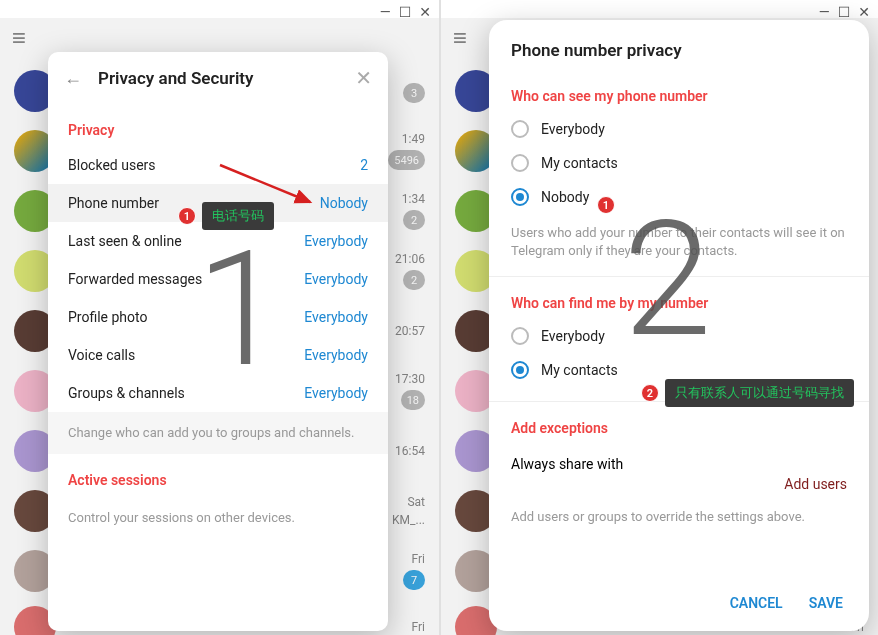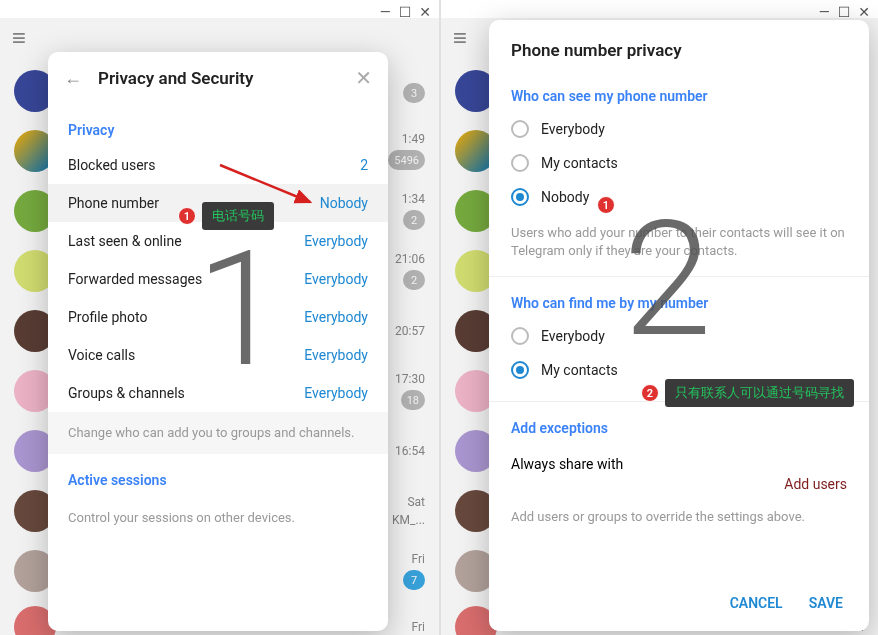--- a/index.html
+++ b/index.html
@@ -17,30 +17,30 @@
   
   .chat-row { position:absolute; left:0; right:0; display:flex; justify-content:space-between; align-items:center; padding:6px 14px; color:#888;}
   .chat-row .avatar { width:42px; height:42px; border-radius:50%; background:#ddd; }
   .chat-row .meta { display:flex; flex-direction:column; align-items:flex-end; font-size:12px; gap:4px;}
   .chat-row .badge { min-width:22px; height:20px; border-radius:10px; background:#bbb; color:#fff; font-size:11px; display:flex; align-items:center; justify-content:center; padding:0 6px;}
   .chat-row .badge.blue { background:#3ba9e4; }
   
   .bignum { position:absolute; font-size:160px; font-weight:300; color:rgba(80,80,80,0.85); z-index:50; pointer-events:none; line-height:1;}
   
   .modal { position:absolute; top:52px; left:48px; width:340px; bottom:4px; background:#fff; border-radius:10px; box-shadow:0 8px 30px rgba(0,0,0,0.25); z-index:20; overflow:hidden; display:flex; flex-direction:column;}
-  .modal2 { position:absolute; top:20px; left:48px; width:380px; bottom:4px; background:#fff; border-radius:10px; box-shadow:0 8px 30px rgba(0,0,0,0.25); z-index:20; overflow:hidden; display:flex; flex-direction:column;}
+  .modal2 { position:absolute; top:20px; left:48px; width:380px; bottom:4px; background:#fff; border-radius:18px; box-shadow:0 8px 30px rgba(0,0,0,0.25); z-index:20; overflow:hidden; display:flex; flex-direction:column;}
   
   .mhead { display:flex; align-items:center; padding:14px 16px; gap:16px; }
   .mhead .back { color:#888; font-size:18px; cursor:pointer;}
   .mhead .mtitle { flex:1; font-size:17px; font-weight:600; color:#222;}
   .mhead .close { color:#aaa; font-size:20px; cursor:pointer;}
   
   .mtitle2 { padding:20px 22px 10px; font-size:17px; font-weight:600; color:#222;}
   
-  .section-title { padding:18px 20px 8px; color:#3b82f6; font-size:14px; font-weight:600;}
+  .section-title { padding:18px 20px 8px; color:#ef4444; font-size:14px; font-weight:600;}
   .row { display:flex; justify-content:space-between; align-items:center; padding:11px 20px; font-size:14px; color:#222; cursor:pointer;}
   .row.active { background:#f2f2f2;}
   .row .value { color:#1e88d2;}
   .row .value.count { color:#1e88d2; font-weight:400;}
   .hint { padding:12px 20px; font-size:13px; color:#999; background:#f6f6f6; line-height:1.4;}
   .footer-hint { padding:14px 20px 18px; font-size:13px; color:#999;}
   
   .radio-row { display:flex; align-items:center; padding:8px 22px; gap:12px; font-size:14px; color:#222; cursor:pointer;}
   .radio { width:18px; height:18px; border:2px solid #bbb; border-radius:50%; display:flex; align-items:center; justify-content:center;}
   .radio.sel { border-color:#1e88d2;}

